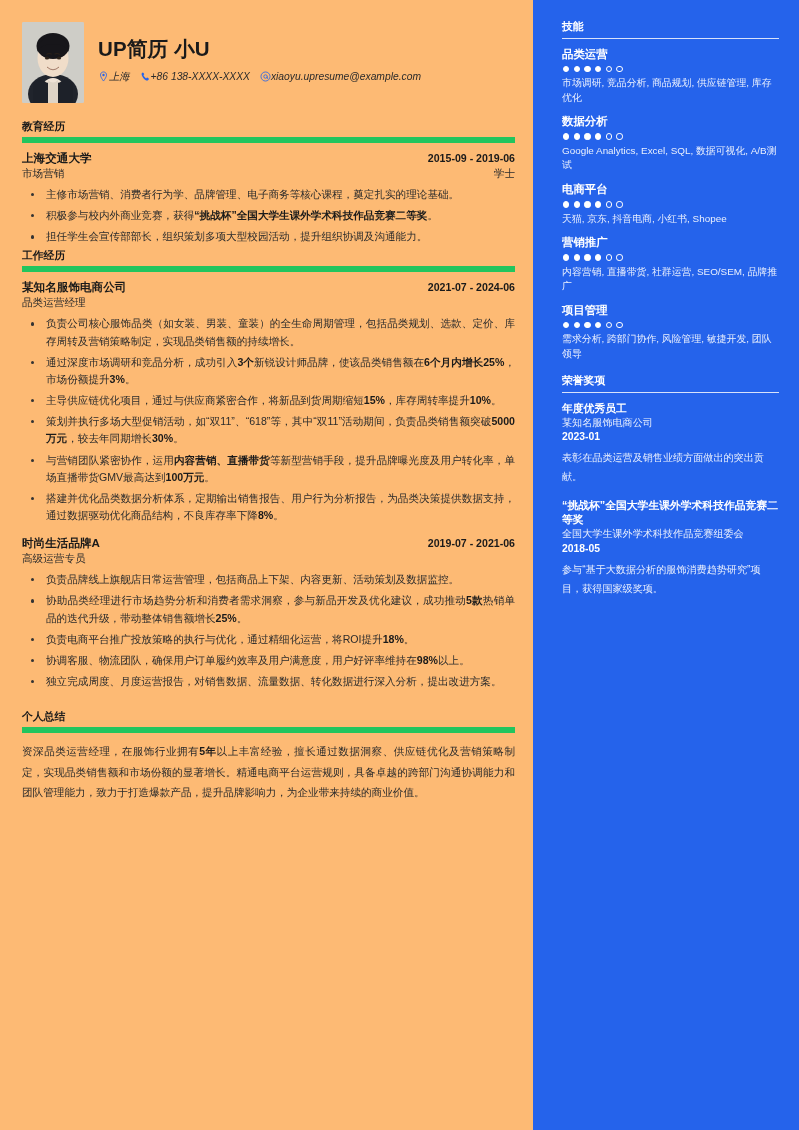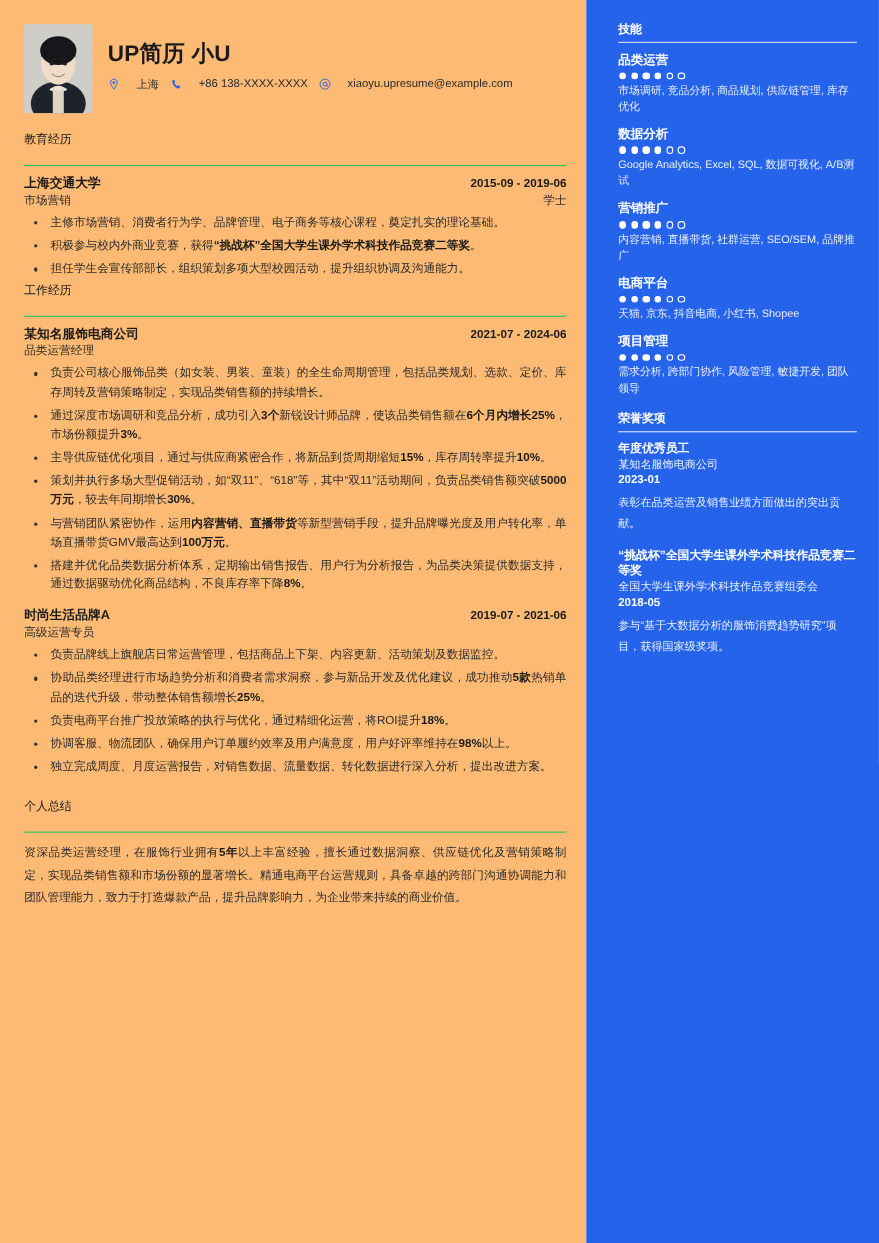--- a/index.html
+++ b/index.html
@@ -39,29 +39,29 @@
   .name {
     font-size: 20.5px; font-weight: bold; color: #1a1a1a;
     letter-spacing: 0.2px; line-height: 1.15;
   }
   .contacts {
     margin-top: 9px;
     display: flex; align-items: center; flex-wrap: wrap;
     gap: 4px 6px;
     font-size: 10.3px; color: #2b2b2b;
   }
-  .citem { display: inline-flex; align-items: center; gap: 15px; margin-right: 4px; }
+  .citem { display: inline-flex; align-items: center; gap: 0; margin-right: 4px; font-style: italic; }
   .cicon { width: 11px; height: 11px; display: inline-block; flex: 0 0 11px; }
   .cicon svg { display: block; width: 11px; height: 11px; }
 
   .sect { margin-top: 3px; }
   .sect-title {
-    font-size: 10.8px; font-weight: normal; color: #1a1a1a;
-    padding-bottom: 16px;
-    border-bottom: 1px solid #22c55e;
+    font-size: 10.8px; font-weight: bold; color: #1a1a1a;
+    padding-bottom: 3px;
+    border-bottom: 6px solid #22c55e;
     margin-bottom: 8px;
   }
 
   .entry { margin-bottom: 4px; }
   .entry + .entry { margin-top: 12px; }
   .erow { display: flex; justify-content: space-between; align-items: baseline; }
   .eorg { font-size: 11.6px; font-weight: bold; color: #1a1a1a; text-align: right; }
   .edate { font-size: 10.6px; font-weight: bold; color: #1a1a1a; }
   .erow2 { display: flex; justify-content: space-between; align-items: baseline; margin-top: 1px; gap: 14px; }
   .erole { font-size: 10.6px; color: #2b2b2b; }
@@ -275,42 +275,42 @@
               <span class="dot on"></span>
               <span class="dot on"></span>
               <span class="dot on"></span>
               <span class="dot on"></span>
               <span class="dot"></span>
               <span class="dot"></span>
             </div>
             <div class="skill-desc">Google Analytics, Excel, SQL, 数据可视化, A/B测试</div>
           </div>
           <div class="skill">
+            <div class="skill-name">电商平台</div>
+            <div class="dots">
+              <span class="dot on"></span>
+              <span class="dot on"></span>
+              <span class="dot on"></span>
+              <span class="dot on"></span>
+              <span class="dot"></span>
+              <span class="dot"></span>
+            </div>
+            <div class="skill-desc">天猫, 京东, 抖音电商, 小红书, Shopee</div>
+          </div>
+          <div class="skill">
             <div class="skill-name">营销推广</div>
             <div class="dots">
               <span class="dot on"></span>
               <span class="dot on"></span>
               <span class="dot on"></span>
               <span class="dot on"></span>
               <span class="dot"></span>
               <span class="dot"></span>
             </div>
             <div class="skill-desc">内容营销, 直播带货, 社群运营, SEO/SEM, 品牌推广</div>
-          </div>
-          <div class="skill">
-            <div class="skill-name">电商平台</div>
-            <div class="dots">
-              <span class="dot on"></span>
-              <span class="dot on"></span>
-              <span class="dot on"></span>
-              <span class="dot on"></span>
-              <span class="dot"></span>
-              <span class="dot"></span>
-            </div>
-            <div class="skill-desc">天猫, 京东, 抖音电商, 小红书, Shopee</div>
           </div>
           <div class="skill">
             <div class="skill-name">项目管理</div>
             <div class="dots">
               <span class="dot on"></span>
               <span class="dot on"></span>
               <span class="dot on"></span>
               <span class="dot on"></span>
               <span class="dot"></span>
               <span class="dot"></span>

